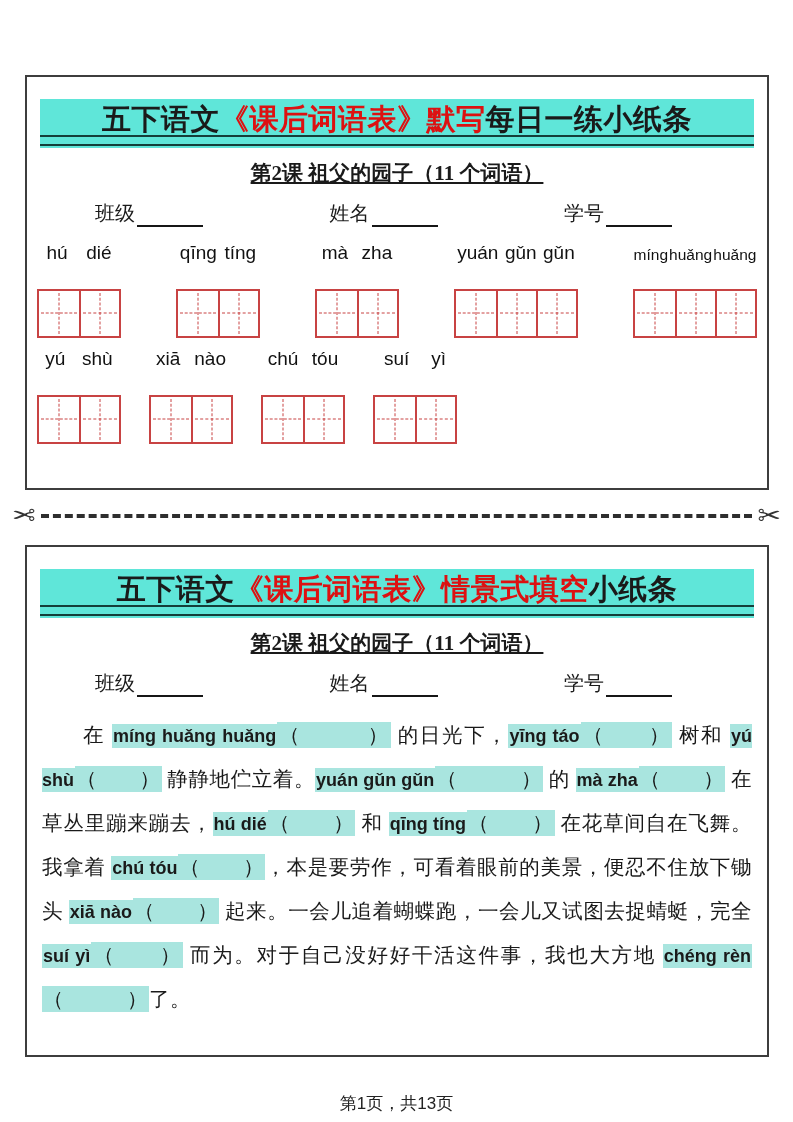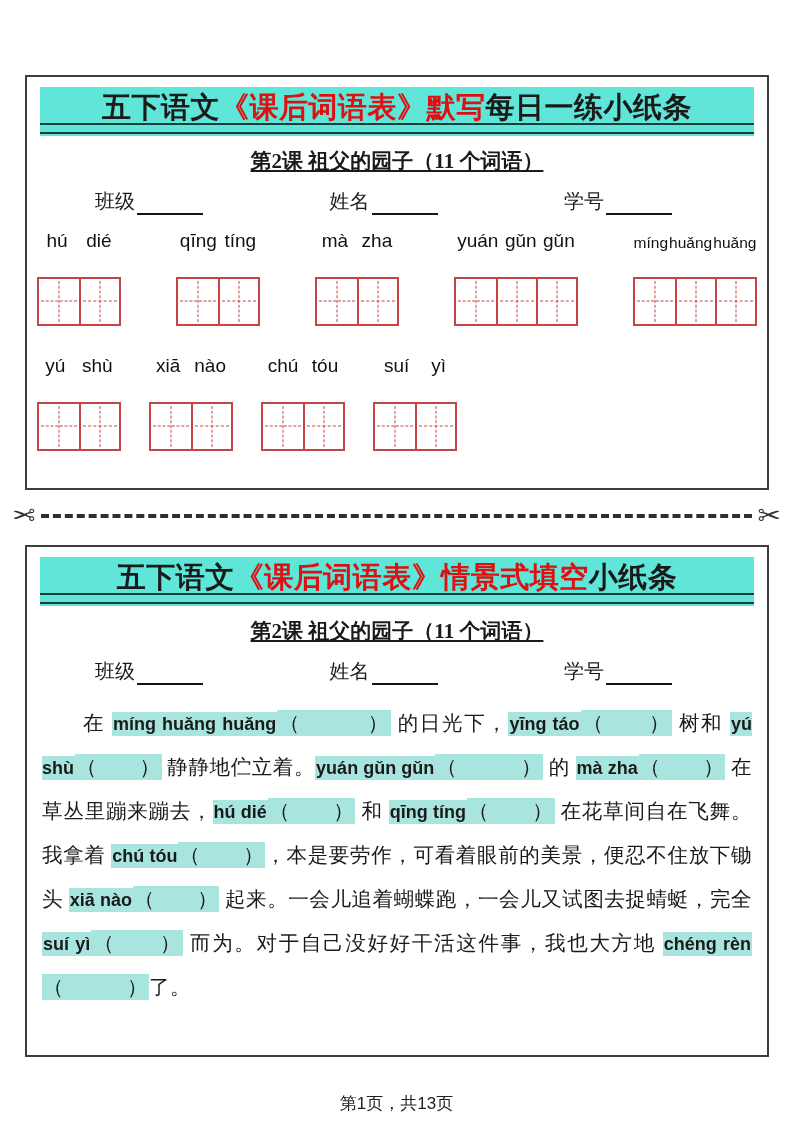--- a/index.html
+++ b/index.html
@@ -15,21 +15,21 @@
     position:relative;width:793px;height:1122px;background:#fff;
     font-family:"Liberation Serif",serif;color:#1a1a1a;overflow:hidden;
   }
   .box{
     position:absolute;left:25px;width:744px;
     border:2px solid #3d3d3d;background:#fff;
   }
   .box.sec1{top:75px;height:415px;}
   .box.sec2{top:545px;height:512px;}
   .title-strip{
-    position:relative;margin:10px 13px 0;height:49px;
+    position:relative;margin:22px 13px 0;height:49px;
     background:var(--title-bg);
     display:flex;align-items:center;justify-content:center;
     font-family:"DejaVu Sans",sans-serif;font-weight:900;
     font-size:29px;letter-spacing:0.5px;line-height:1;
     white-space:nowrap;padding-bottom:8px;
   }
   .title-strip::after{
     content:"";position:absolute;left:0;right:0;bottom:2px;height:7px;
     border-top:2px solid var(--underline);border-bottom:2px solid var(--underline);
   }
@@ -44,21 +44,21 @@
     margin:13px 95px 0 68px;font-size:20px;
   }
   .field{display:inline-flex;align-items:flex-end;}
   .blank{
     display:inline-block;width:66px;border-bottom:2px solid #161616;
     height:1.1em;margin-left:2px;
   }
   .words-area{margin:15px 10px 0;}
   .word-row{display:flex;align-items:flex-end;}
   .word-row.r1{justify-content:space-between;}
-  .word-row.r2{justify-content:flex-start;gap:28px;margin-top:29px;}
+  .word-row.r2{justify-content:flex-start;gap:28px;margin-top:10px;}
   .word-group{display:flex;flex-direction:column;gap:21px;}
   .py-label{
     display:flex;justify-content:space-around;
     font-family:"Liberation Sans",sans-serif;font-size:19px;color:#111;
     margin-bottom:3px;white-space:nowrap;line-height:1.2;
   }
   .py-label.small{font-size:15.5px;}
   .grid{display:inline-flex;border:2px solid var(--grid-red);background:#fff;align-self:flex-start;}
   .cell{width:40px;height:45px;position:relative;}
   .cell + .cell{border-left:2px solid var(--grid-red);}

